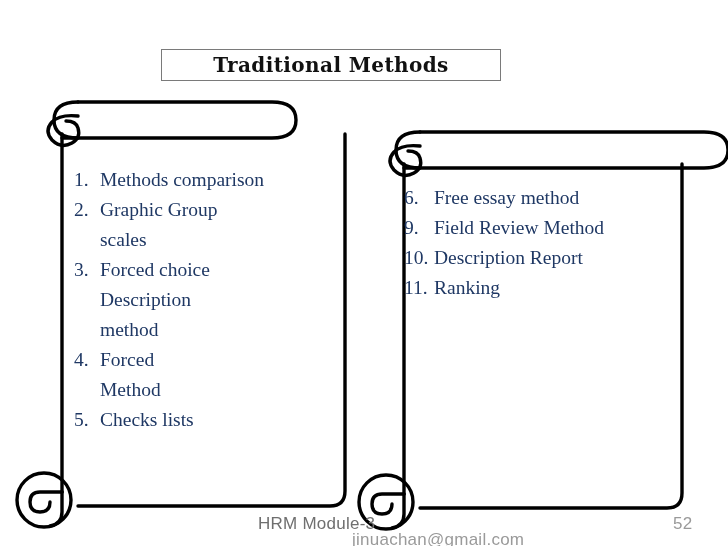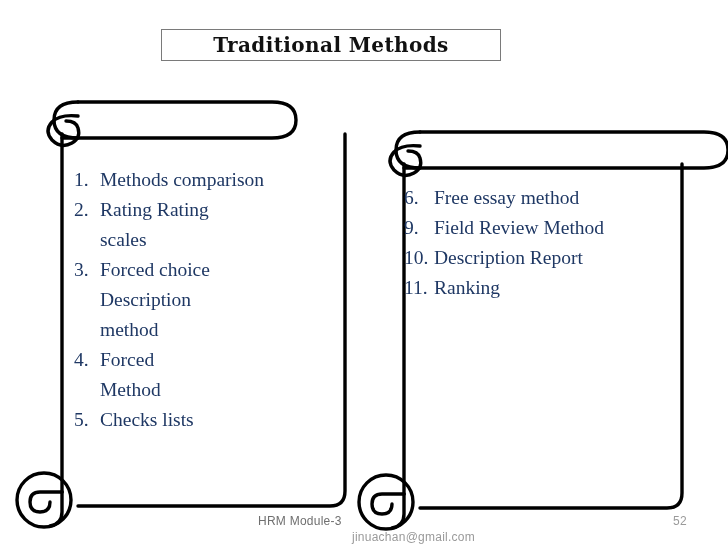--- a/index.html
+++ b/index.html
@@ -22,21 +22,21 @@
     left: 0; top: 0;
     width: 728px;
     height: 546px;
     overflow: hidden;
   }
 
   
   .title-box {
     position: absolute;
     left: 161px;
-    top: 29px;
+    top: 49px;
     width: 340px;
     height: 32px;
     border: 1px solid #7a7a7a;
     background: #ffffff;
     box-sizing: border-box;
     display: flex;
     align-items: center;
     justify-content: center;
   }
   .title-text {
@@ -89,21 +89,21 @@
   }
 
   
   .footer {
     position: absolute;
     left: 0;
     top: 512px;
     width: 728px;
     height: 22px;
     font-family: "Liberation Sans", "DejaVu Sans", sans-serif;
-    font-size: 12px;
+    font-size: 17px;
     letter-spacing: 0.25px;
   }
   .footer-module {
     position: absolute;
     left: 258px;
     top: 2px;
     color: #6f6f6f;
     white-space: nowrap;
   }
   .footer-email {
@@ -165,21 +165,21 @@
     </g>
   </svg>
 
   <div class="list-layer" id="list-left">
 
     <div class="li-row">
       <span class="li-num">1.</span><span class="li-text">Methods comparison</span>
     </div>
 
     <div class="li-row">
-      <span class="li-num">2.</span><span class="li-text">Rating Rating</span>
+      <span class="li-num">2.</span><span class="li-text">Graphic Group</span>
     </div>
     <div class="li-row">
       <span class="li-cont"></span><span class="li-text">scales</span>
     </div>
 
     <div class="li-row">
       <span class="li-num">3.</span><span class="li-text"> Forced choice</span>
     </div>
     <div class="li-row">
       <span class="li-cont"></span><span class="li-text">Description</span>

